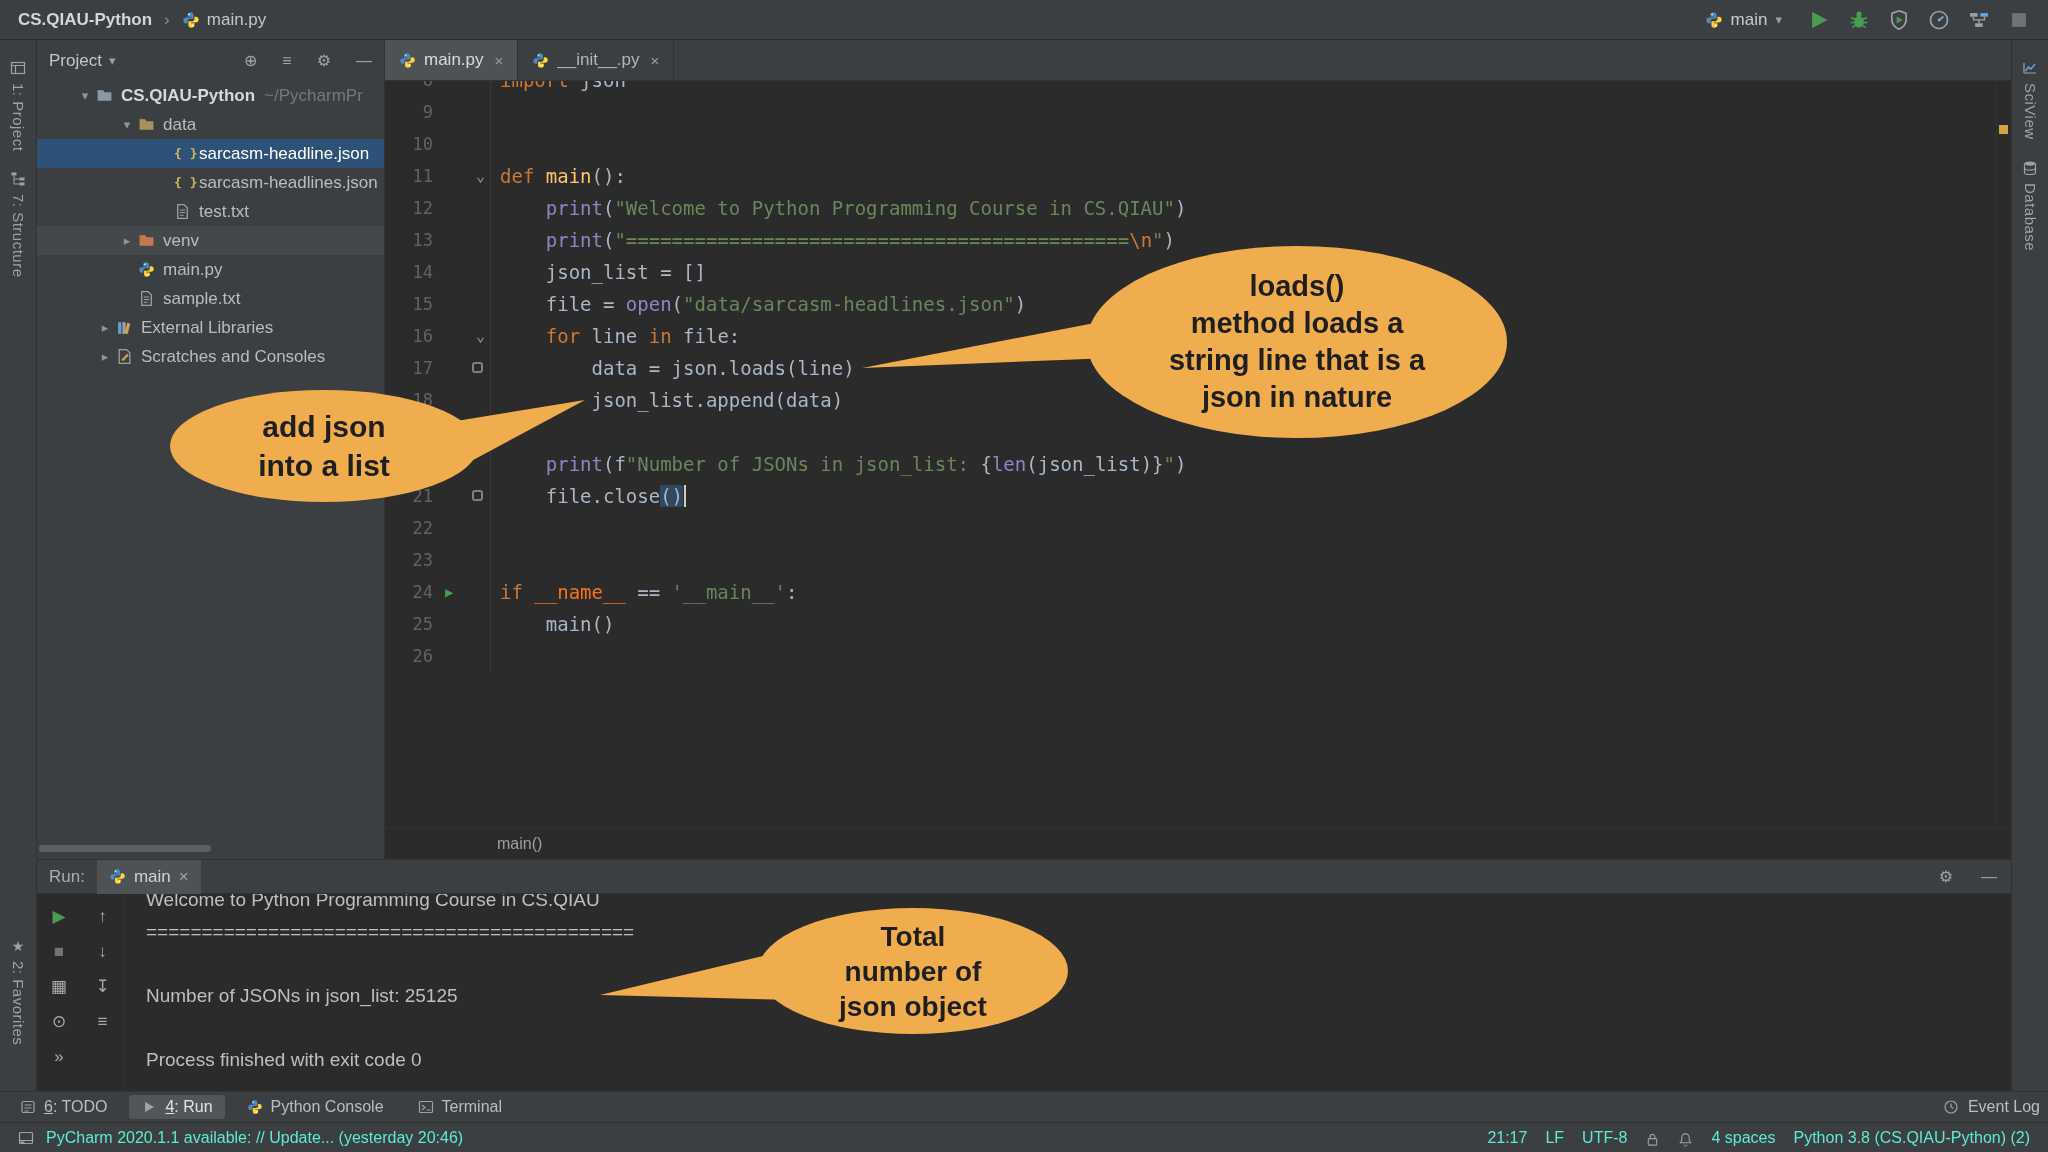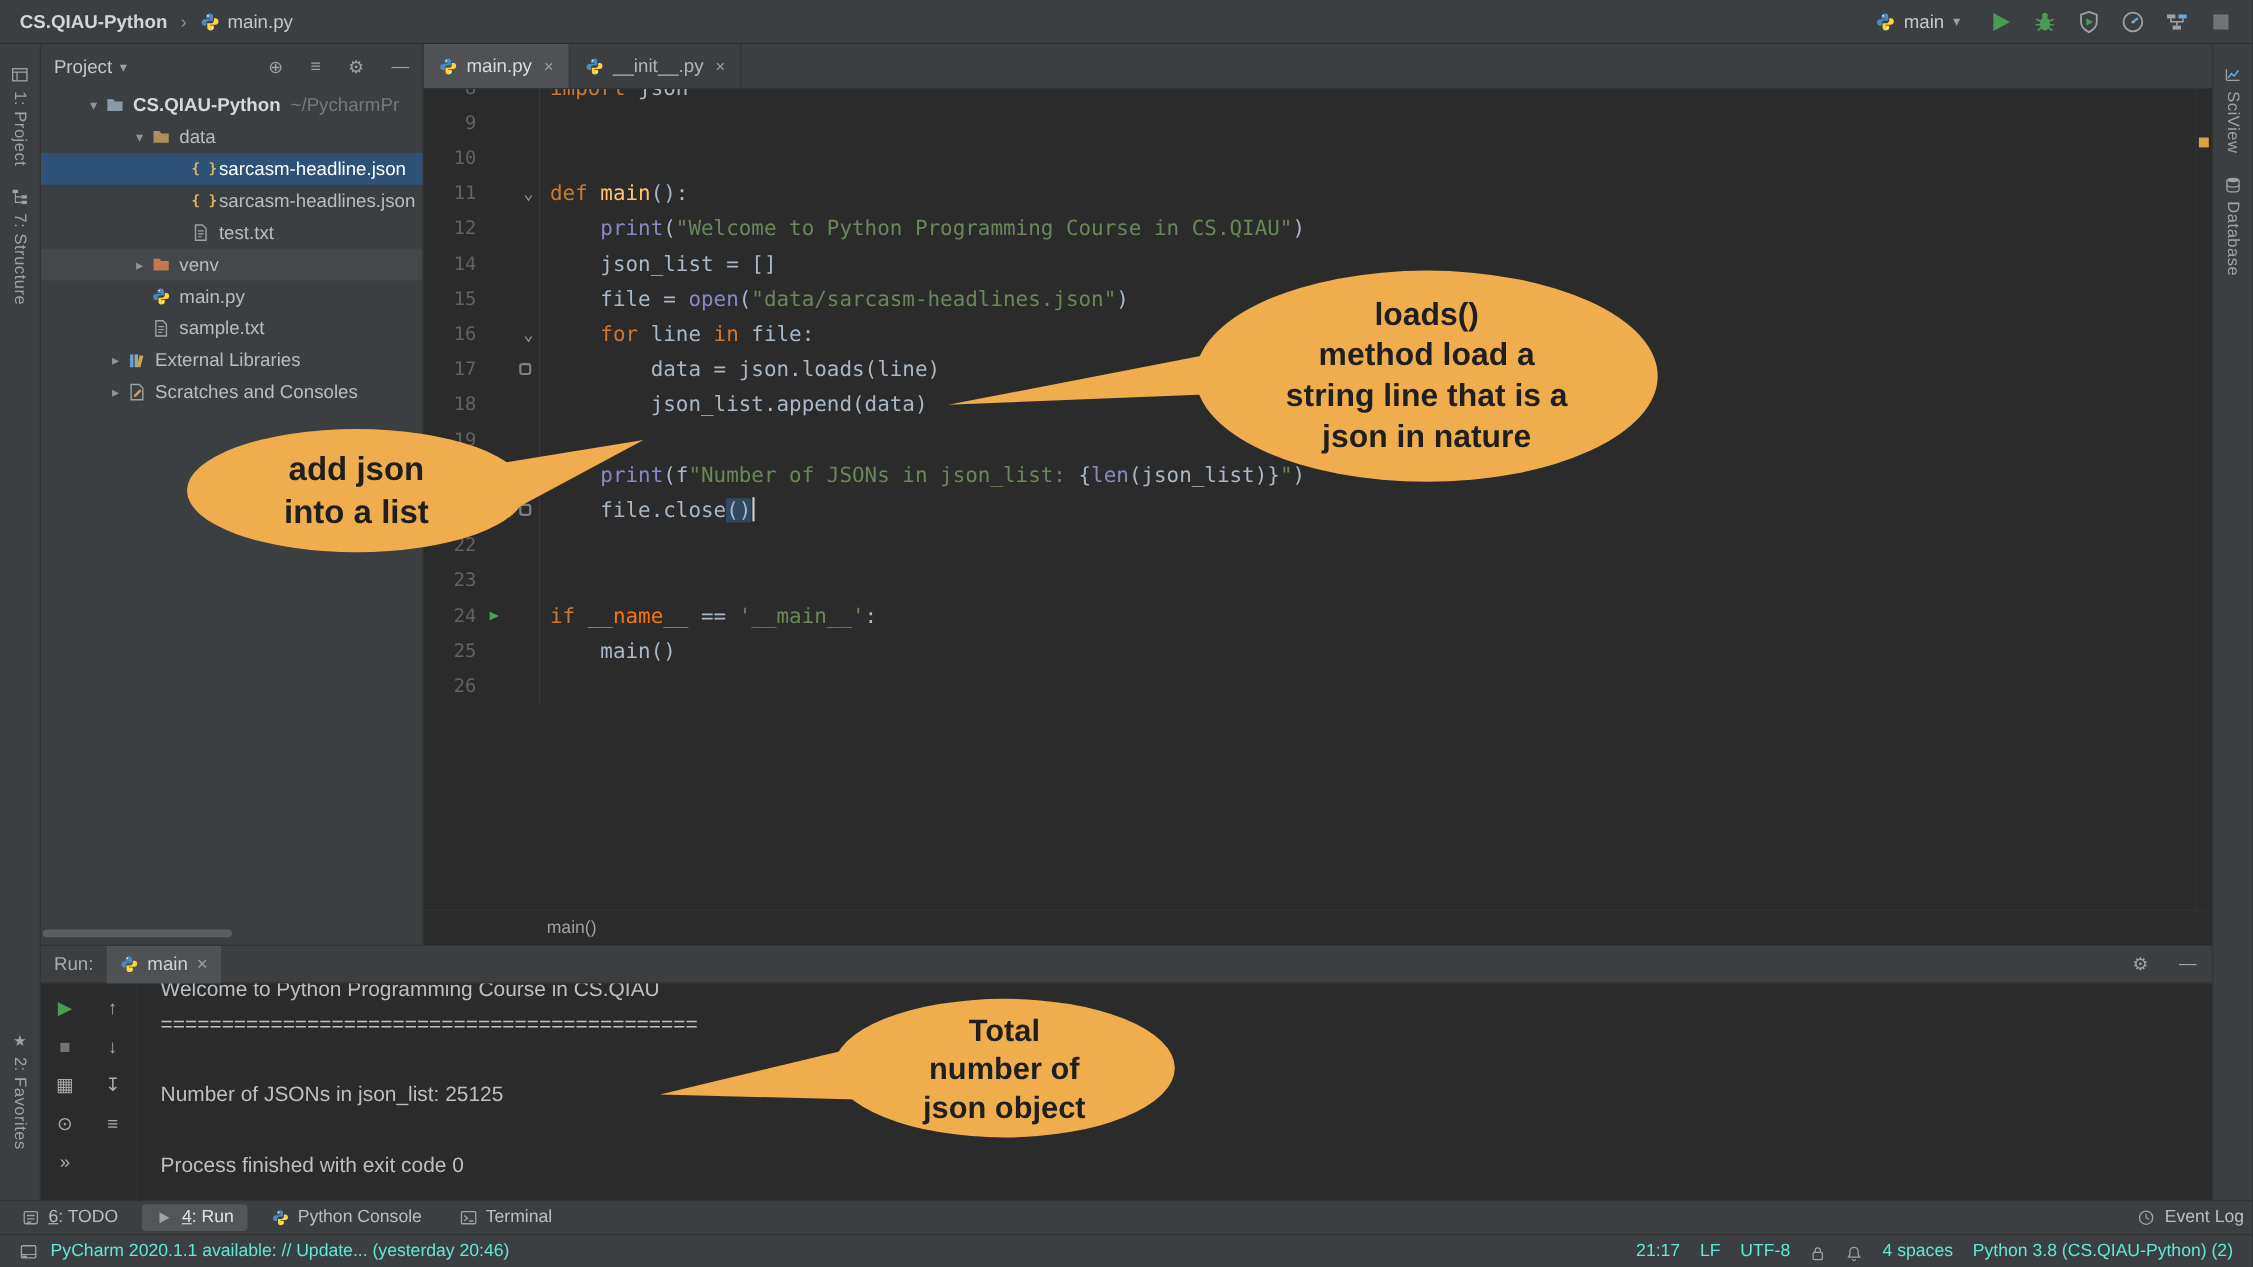--- a/index.html
+++ b/index.html
@@ -383,20 +383,21 @@
         <span class="x">×</span>
       </div>
     </div>
     <div class="code-area">
       <div class="code-lines">
           <div class="code-line"><span class="ln">8</span><span class="gut"></span><span class="codetext"><span class="tk-kw">import</span><span class="tk-tx"> json</span></span></div>
           <div class="code-line"><span class="ln">9</span><span class="gut"></span><span class="codetext"></span></div>
           <div class="code-line"><span class="ln">10</span><span class="gut"></span><span class="codetext"></span></div>
           <div class="code-line"><span class="ln">11</span><span class="gut"><span class="fold">⌄</span></span><span class="codetext"><span class="tk-kw">def </span><span class="tk-fn">main</span><span class="tk-tx">():</span></span></div>
           <div class="code-line"><span class="ln">12</span><span class="gut"></span><span class="codetext"><span class="tk-tx">    </span><span class="tk-bi">print</span><span class="tk-tx">(</span><span class="tk-str">"Welcome to Python Programming Course in CS.QIAU"</span><span class="tk-tx">)</span></span></div>
+          <div class="code-line"><span class="ln">13</span><span class="gut"></span><span class="codetext"><span class="tk-tx">    </span><span class="tk-bi">print</span><span class="tk-tx">(</span><span class="tk-str">"============================================</span><span class="tk-esc">\n</span><span class="tk-str">"</span><span class="tk-tx">)</span></span></div>
           <div class="code-line"><span class="ln">14</span><span class="gut"></span><span class="codetext"><span class="tk-tx">    json_list = []</span></span></div>
           <div class="code-line"><span class="ln">15</span><span class="gut"></span><span class="codetext"><span class="tk-tx">    file = </span><span class="tk-bi">open</span><span class="tk-tx">(</span><span class="tk-str">"data/sarcasm-headlines.json"</span><span class="tk-tx">)</span></span></div>
           <div class="code-line"><span class="ln">16</span><span class="gut"><span class="fold">⌄</span></span><span class="codetext"><span class="tk-tx">    </span><span class="tk-kw">for</span><span class="tk-tx"> line </span><span class="tk-kw">in</span><span class="tk-tx"> file:</span></span></div>
           <div class="code-line"><span class="ln">17</span><span class="gut"><span class="mini-mark"></span></span><span class="codetext"><span class="tk-tx">        data = json.loads(line)</span></span></div>
           <div class="code-line"><span class="ln">18</span><span class="gut"></span><span class="codetext"><span class="tk-tx">        json_list.append(data)</span></span></div>
           <div class="code-line"><span class="ln">19</span><span class="gut"></span><span class="codetext"></span></div>
           <div class="code-line"><span class="ln">20</span><span class="gut"></span><span class="codetext"><span class="tk-tx">    </span><span class="tk-bi">print</span><span class="tk-tx">(f</span><span class="tk-str">"Number of JSONs in json_list: </span><span class="tk-tx">{</span><span class="tk-bi">len</span><span class="tk-tx">(json_list)}</span><span class="tk-str">"</span><span class="tk-tx">)</span></span></div>
           <div class="code-line"><span class="ln">21</span><span class="gut"><span class="mini-mark"></span></span><span class="codetext"><span class="tk-tx">    file.close</span><span class="tk-mt">()</span><span class="caret-bar"></span></span></div>
           <div class="code-line"><span class="ln">22</span><span class="gut"></span><span class="codetext"></span></div>
           <div class="code-line"><span class="ln">23</span><span class="gut"></span><span class="codetext"></span></div>
@@ -511,21 +512,21 @@
   </div>
 
   <svg class="tails" width="2048" height="1152">
     <polygon points="862,368 1110,320 1112,358" fill="#f0ad4d"></polygon>
     <polygon points="585,400 438,424 462,466" fill="#f0ad4d"></polygon>
     <polygon points="600,995 796,948 796,1000" fill="#f0ad4d"></polygon>
   </svg>
 
   <div class="bubble" id="bubble1">
     <span>loads()</span>
-    <span>method load a</span>
+    <span>method loads a</span>
     <span>string line that is a</span>
     <span>json in nature</span>
   </div>
   <div class="bubble" id="bubble2">
     <span>add json</span>
     <span>into a list</span>
   </div>
   <div class="bubble" id="bubble3">
     <span>Total</span>
     <span>number of</span>

